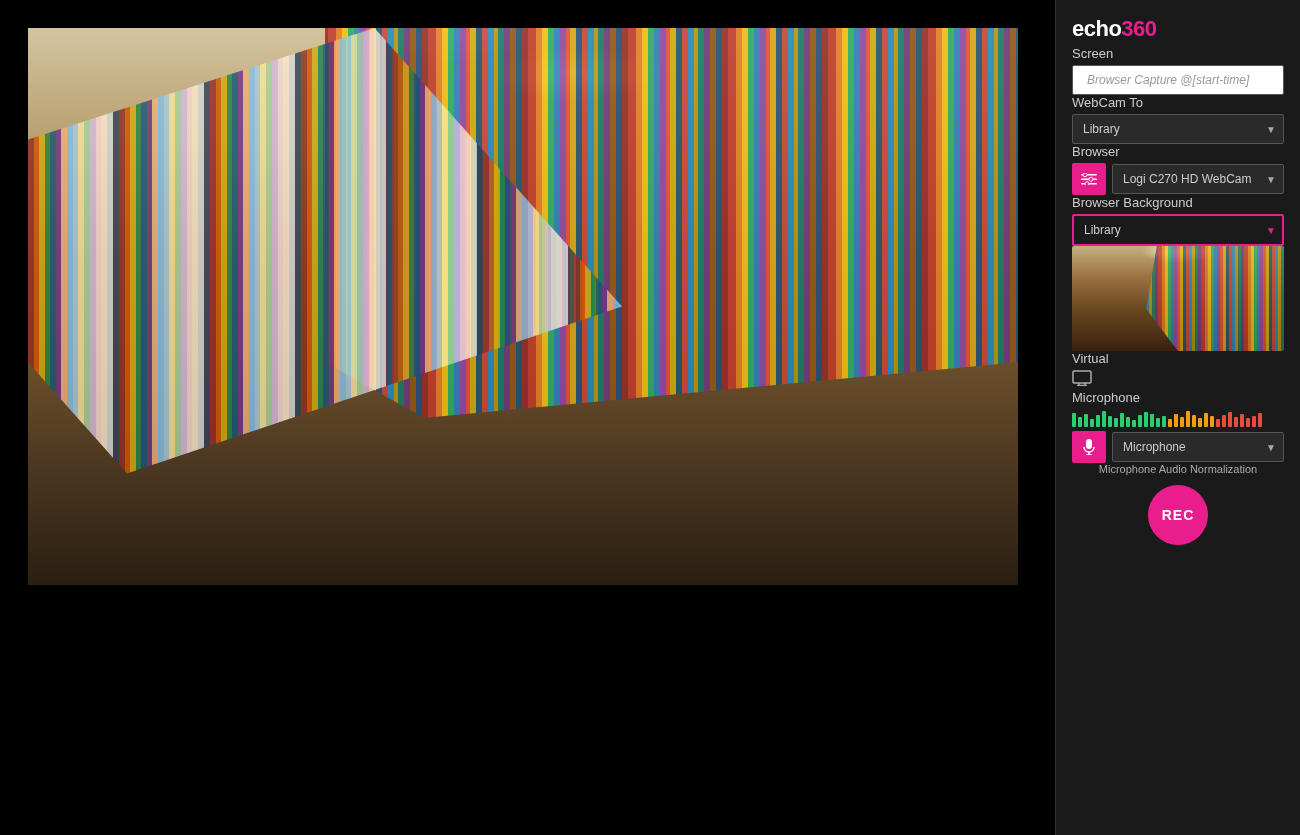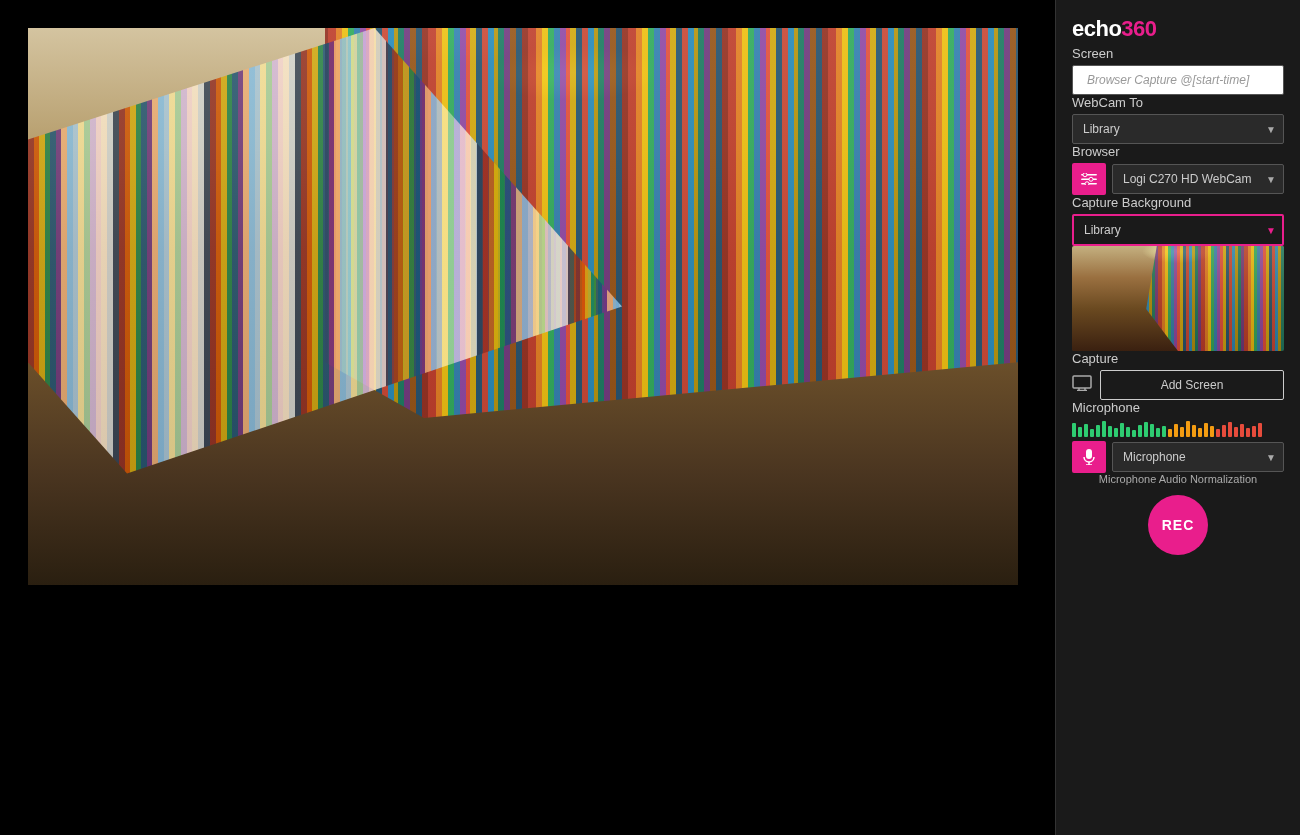--- a/index.html
+++ b/index.html
@@ -417,50 +417,49 @@
         <select class="dropdown">
           <option>Logi C270 HD WebCam</option>
           <option>Default Camera</option>
         </select>
         <span class="dropdown-arrow">▼</span>
       </div>
     </div>
   </div>
 
   <div>
-    <div class="section-label">Capture Background</div>
+    <div class="section-label">Browser Background</div>
     <div class="dropdown-wrapper">
       <select class="vbg-dropdown">
         <option>Library</option>
         <option>None</option>
         <option>Office</option>
         <option>Classroom</option>
       </select>
       <span class="dropdown-arrow" style="color:#e91e8c;">▼</span>
     </div>
 
     <div class="preview-thumbnail">
       <div class="thumb-bg">
         <div class="thumb-books"></div>
       </div>
     </div>
   </div>
 
   <div>
-    <div class="section-label">Capture</div>
+    <div class="section-label">Virtual</div>
     <div class="screen-row">
       <span class="screen-icon">
         <svg width="20" height="16" viewBox="0 0 20 16" fill="none">
           <rect x="1" y="1" width="18" height="12" rx="1" stroke="#aaa" stroke-width="1.5" fill="none"></rect>
           <line x1="7" y1="13" x2="7" y2="15.5" stroke="#aaa" stroke-width="1.5"></line>
           <line x1="13" y1="13" x2="13" y2="15.5" stroke="#aaa" stroke-width="1.5"></line>
           <line x1="5" y1="15.5" x2="15" y2="15.5" stroke="#aaa" stroke-width="1.5"></line>
         </svg>
       </span>
-      <button class="add-screen-btn">Add Screen</button>
     </div>
   </div>
 
   <div>
     <div class="section-label">Microphone</div>
 
     <div class="audio-meter" id="audio-meter">
         <div class="meter-bar" style="height: 14px; background-color: rgb(46, 204, 113);"></div>
         <div class="meter-bar" style="height: 10px; background-color: rgb(46, 204, 113);"></div>
         <div class="meter-bar" style="height: 13px; background-color: rgb(46, 204, 113);"></div>

